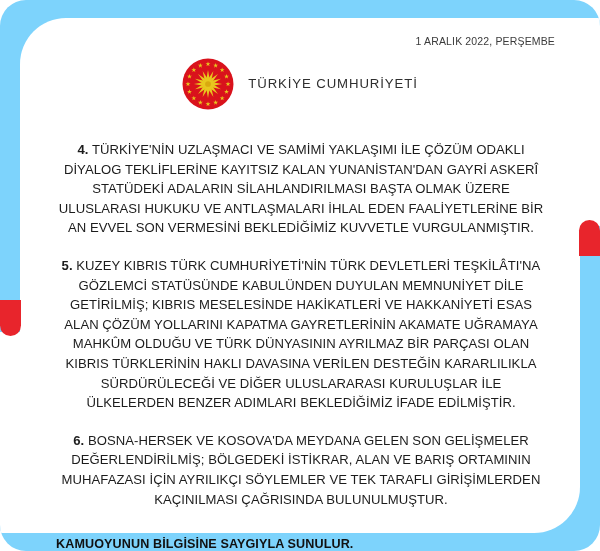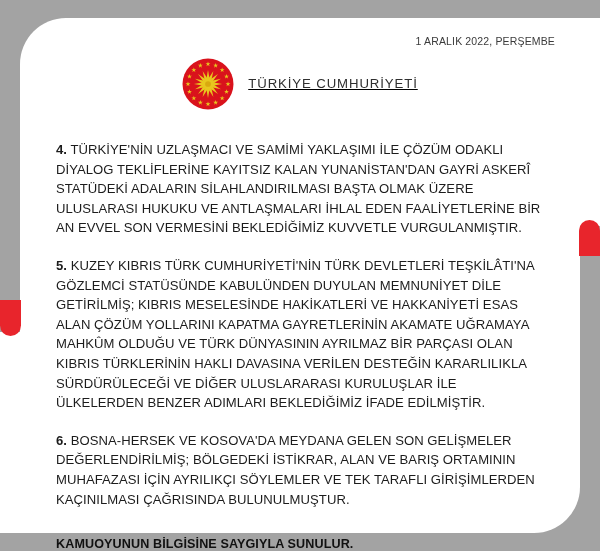--- a/index.html
+++ b/index.html
@@ -10,21 +10,22 @@
   }
   body {
     font-family: "Liberation Sans", sans-serif;
   }
 
   .card-wrap {
     position: relative;
     width: 600px;
     height: 551px;
     overflow: hidden;
-    background: #a3a3a3;
+    background: #7dd3fc;
+    border-radius: 26px;
   }
 
   
   .paper {
     position: absolute;
     left: 20px;
     top: 18px;
     width: 560px;
     height: 515px;
     background: #ffffff;
@@ -94,21 +95,20 @@
 
   .brand {
     position: absolute;
     left: 0;
     right: 0;
     top: 40px;
     display: flex;
     align-items: center;
     justify-content: center;
     gap: 14px;
-    text-decoration: underline;
   }
 
   .emblem {
     width: 52px;
     height: 52px;
     flex: 0 0 auto;
     display: block;
   }
 
   .brand-text {
@@ -131,21 +131,21 @@
     right: 34px;
     top: 122px;
   }
 
   .para {
     font-size: 13.1px;
     line-height: 19.6px;
     color: #1c1c1c;
     letter-spacing: 0.05px;
     margin: 0 0 18px 0;
-    text-align: left;
+    text-align: center;
   }
   .para .num {
     font-weight: bold;
   }
   .closing {
     font-size: 12.6px;
     line-height: 18px;
     letter-spacing: 0.1px;
     color: #111111;
     font-weight: bold;

